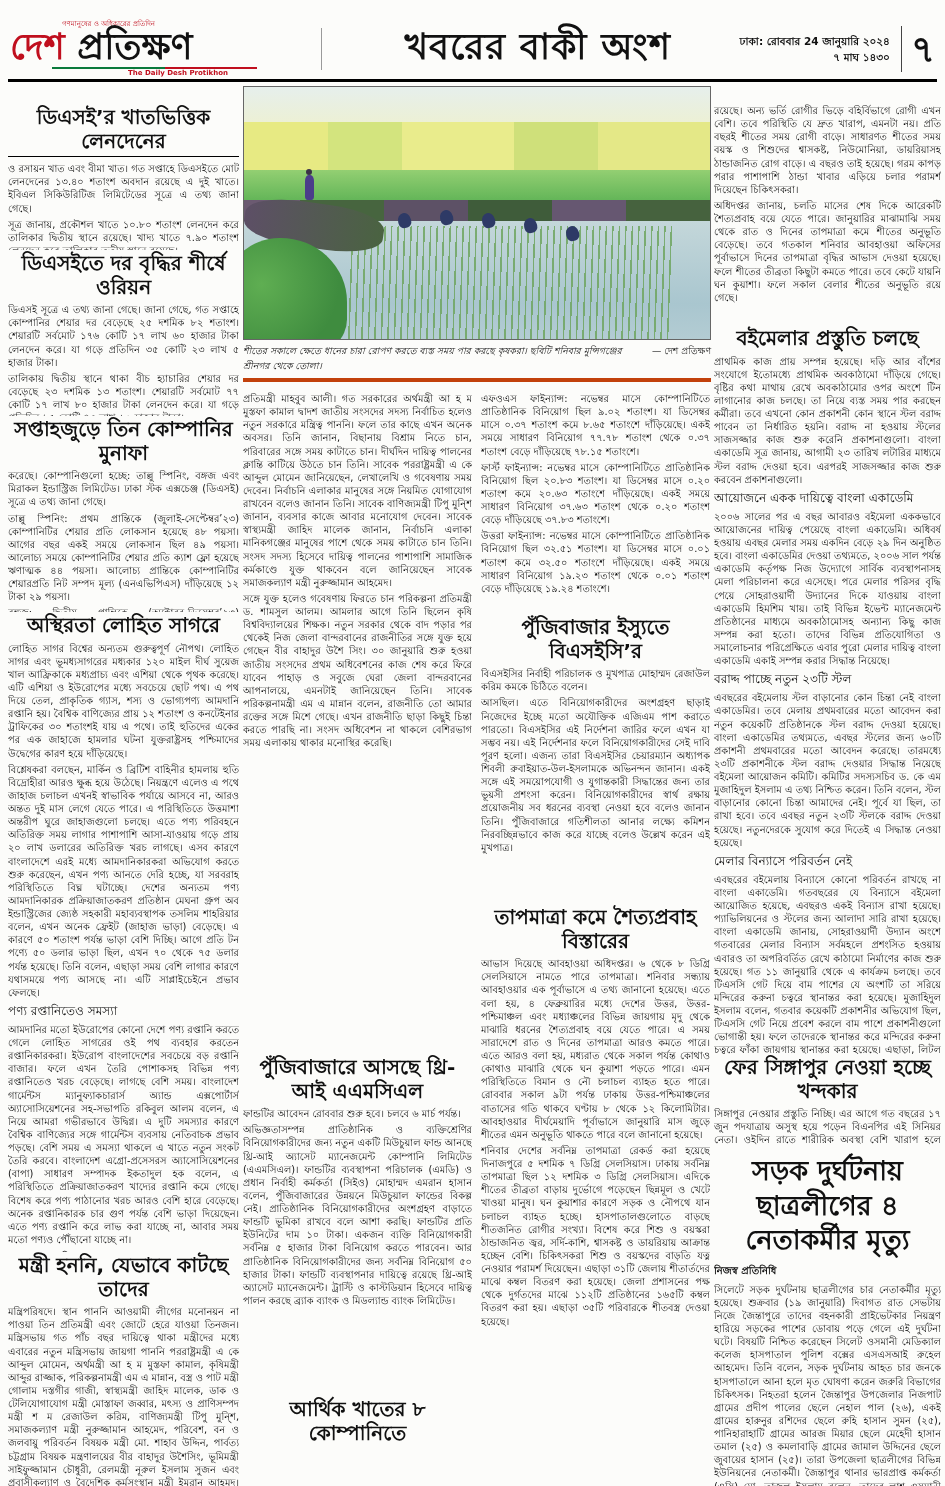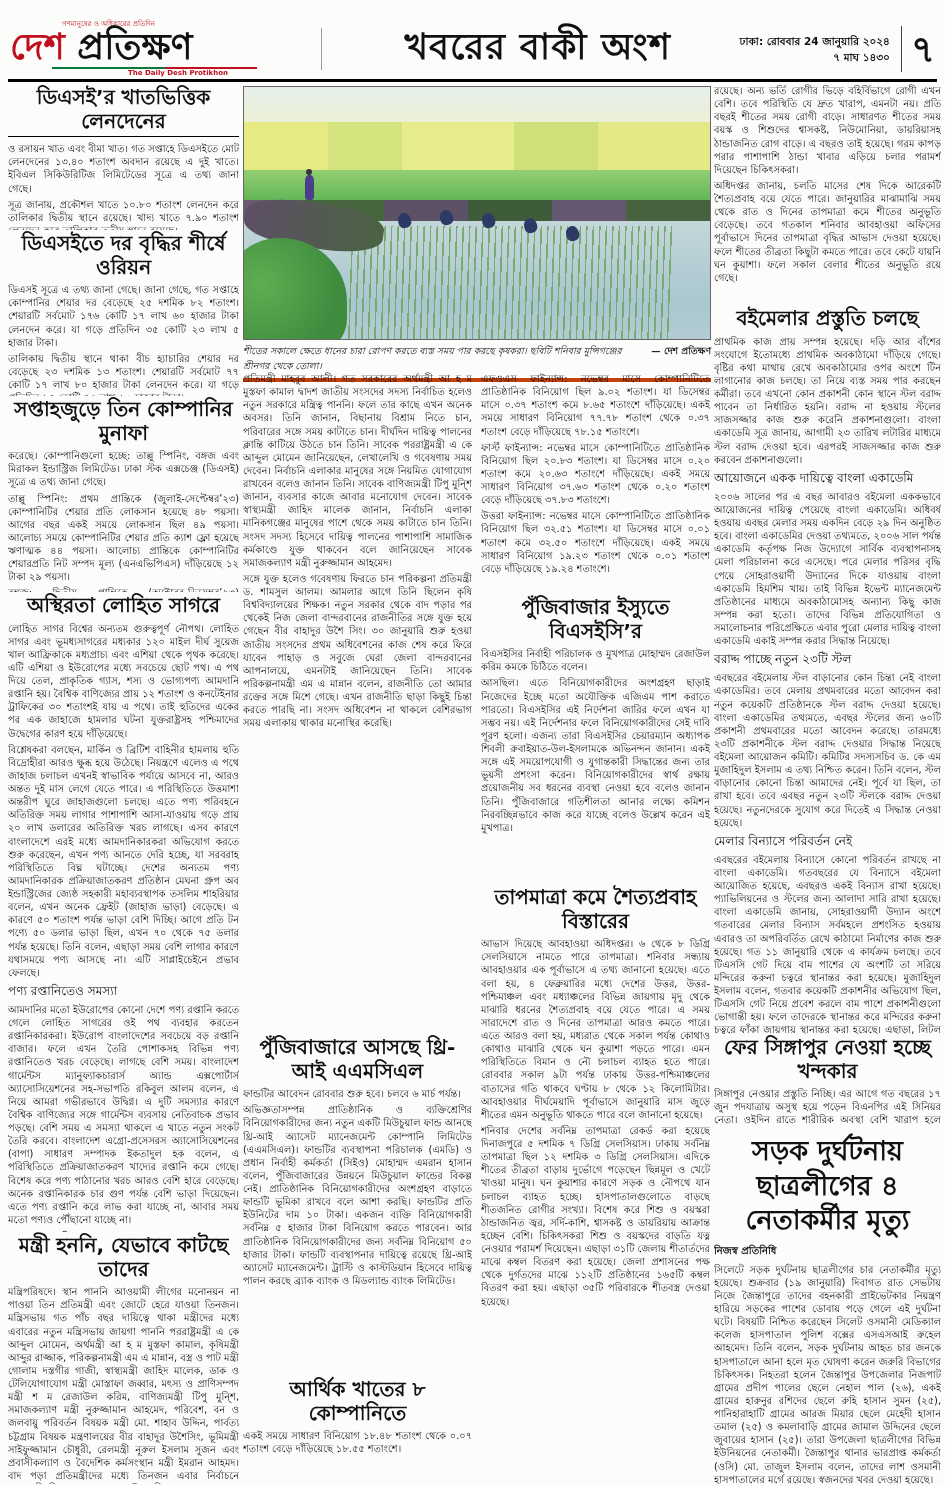--- a/index.html
+++ b/index.html
@@ -40,24 +40,24 @@
   .ph-veg2{position:absolute;left:0;top:46%;width:30%;height:18%;transform:rotate(8deg);
       background:linear-gradient(90deg,#5d4f66,#4a6341);border-radius:40%;}
   .fig{position:absolute;width:13px;height:15px;background:#2e3a66;border-radius:55% 55% 45% 45%;
       transform:rotate(-14deg);}
   .fig.standing{width:9px;height:25px;background:#4b3d8a;border-radius:40% 40% 30% 30%/25% 25% 15% 15%;transform:none;}
   .fig.standing::before{content:"";position:absolute;left:1px;top:-6px;width:6px;height:6px;border-radius:50%;background:#3a3148;}
 
   .caption{position:absolute;left:243px;top:344px;width:468px;display:flex;gap:8px;
            justify-content:space-between;align-items:flex-start;font-size:9.3px;font-style:italic;
            color:#1a1a1a;border-bottom:4px solid #c2410c;padding-bottom:4px;}
-  .caption .credit{font-style:normal;font-weight:bold;white-space:nowrap;}
+  .caption .credit{font-style:normal;font-weight:normal;white-space:nowrap;}
 
   
-  .story{position:absolute;overflow:hidden;}
+  .story{position:absolute;overflow:hidden;margin-top:20px;}
   .headline{font-size:20px;font-weight:bold;text-align:center;line-height:1.18;margin:2px 0 4px;}
   .headline-xl{font-size:27px;line-height:1.28;margin:8px 0 5px;}
   .subhead{font-size:12px;font-weight:normal;margin:3px 0 1px;}
   .byline{font-size:10px;font-weight:bold;margin:1px 0 3px;}
   p.body{font-size:9.8px;line-height:1.34;text-align:justify;margin:0 0 3px;}
   [data-slot="c1s1"] .headline{border-bottom:1.5px solid #000;padding-bottom:3px;margin-bottom:5px;}
 </style>
 </head>
 <body>
 
@@ -135,21 +135,20 @@
       <p class="body">প্রতিমন্ত্রী মাহবুব আলী। গত সরকারের অর্থমন্ত্রী আ হ ম মুস্তফা কামাল দ্বাদশ জাতীয় সংসদের সদস্য নির্বাচিত হলেও নতুন সরকারে মন্ত্রিত্ব পাননি। ফলে তার কাছে এখন অনেক অবসর। তিনি জানান, বিছানায় বিশ্রাম নিতে চান, পরিবারের সঙ্গে সময় কাটাতে চান। দীর্ঘদিন দায়িত্ব পালনের ক্লান্তি কাটিয়ে উঠতে চান তিনি। সাবেক পররাষ্ট্রমন্ত্রী এ কে আব্দুল মোমেন জানিয়েছেন, লেখালেখি ও গবেষণায় সময় দেবেন। নির্বাচনি এলাকার মানুষের সঙ্গে নিয়মিত যোগাযোগ রাখবেন বলেও জানান তিনি। সাবেক বাণিজ্যমন্ত্রী টিপু মুন্শি জানান, ব্যবসার কাজে আবার মনোযোগ দেবেন। সাবেক স্বাস্থ্যমন্ত্রী জাহিদ মালেক জানান, নির্বাচনি এলাকা মানিকগঞ্জের মানুষের পাশে থেকে সময় কাটাতে চান তিনি। সংসদ সদস্য হিসেবে দায়িত্ব পালনের পাশাপাশি সামাজিক কর্মকাণ্ডে যুক্ত থাকবেন বলে জানিয়েছেন সাবেক সমাজকল্যাণ মন্ত্রী নুরুজ্জামান আহমেদ।</p>
       <p class="body">সঙ্গে যুক্ত হলেও গবেষণায় ফিরতে চান পরিকল্পনা প্রতিমন্ত্রী ড. শামসুল আলম। আমলার আগে তিনি ছিলেন কৃষি বিশ্ববিদ্যালয়ের শিক্ষক। নতুন সরকার থেকে বাদ পড়ার পর থেকেই নিজ জেলা বান্দরবানের রাজনীতির সঙ্গে যুক্ত হয়ে গেছেন বীর বাহাদুর উশৈ সিং। ৩০ জানুয়ারি শুরু হওয়া জাতীয় সংসদের প্রথম অধিবেশনের কাজ শেষ করে ফিরে যাবেন পাহাড় ও সবুজে ঘেরা জেলা বান্দরবানের আপনালয়ে, এমনটাই জানিয়েছেন তিনি। সাবেক পরিকল্পনামন্ত্রী এম এ মান্নান বলেন, রাজনীতি তো আমার রক্তের সঙ্গে মিশে গেছে। এখন রাজনীতি ছাড়া কিছুই চিন্তা করতে পারছি না। সংসদ অধিবেশন না থাকলে বেশিরভাগ সময় এলাকায় থাকার মনোস্থির করেছি।</p>
     </div>
   <div class="story" data-slot="c2s2" style="left:243px;top:1034px;width:229px;height:342px;">
       <div class="headline">পুঁজিবাজারে আসছে থ্রি-আই এএমসিএল</div>
       <p class="body">ফান্ডটির আবেদন রোববার শুরু হবে। চলবে ৬ মার্চ পর্যন্ত।</p>
       <p class="body">অভিজ্ঞতাসম্পন্ন প্রাতিষ্ঠানিক ও ব্যক্তিশ্রেণির বিনিয়োগকারীদের জন্য নতুন একটি মিউচুয়াল ফান্ড আনছে থ্রি-আই অ্যাসেট ম্যানেজমেন্ট কোম্পানি লিমিটেড (এএমসিএল)। ফান্ডটির ব্যবস্থাপনা পরিচালক (এমডি) ও প্রধান নির্বাহী কর্মকর্তা (সিইও) মোহাম্মদ এমরান হাসান বলেন, পুঁজিবাজারের উন্নয়নে মিউচুয়াল ফান্ডের বিকল্প নেই। প্রাতিষ্ঠানিক বিনিয়োগকারীদের অংশগ্রহণ বাড়াতে ফান্ডটি ভূমিকা রাখবে বলে আশা করছি। ফান্ডটির প্রতি ইউনিটের দাম ১০ টাকা। একজন ব্যক্তি বিনিয়োগকারী সর্বনিম্ন ৫ হাজার টাকা বিনিয়োগ করতে পারবেন। আর প্রাতিষ্ঠানিক বিনিয়োগকারীদের জন্য সর্বনিম্ন বিনিয়োগ ৫০ হাজার টাকা। ফান্ডটি ব্যবস্থাপনার দায়িত্বে রয়েছে থ্রি-আই অ্যাসেট ম্যানেজমেন্ট। ট্রাস্টি ও কাস্টডিয়ান হিসেবে দায়িত্ব পালন করছে ব্র্যাক ব্যাংক ও মিডল্যান্ড ব্যাংক লিমিটেড।</p>
     </div>
   <div class="story" data-slot="c2s3" style="left:243px;top:1376px;width:229px;height:106px;">
       <div class="headline">আর্থিক খাতের ৮ কোম্পানিতে</div>
-      <p class="body">একই সময়ে সাধারণ বিনিয়োগ ১৮.৪৮ শতাংশ থেকে ০.০৭ শতাংশ বেড়ে দাঁড়িয়েছে ১৮.৫৫ শতাংশে।</p>
     </div>
 
   <div class="story" data-slot="c3s1" style="left:481px;top:372px;width:229px;height:222px;">
       <p class="body">এফওএস ফাইন্যান্স: নভেম্বর মাসে কোম্পানিটিতে প্রাতিষ্ঠানিক বিনিয়োগ ছিল ৯.০২ শতাংশ। যা ডিসেম্বর মাসে ০.৩৭ শতাংশ কমে ৮.৬৫ শতাংশে দাঁড়িয়েছে। একই সময়ে সাধারণ বিনিয়োগ ৭৭.৭৮ শতাংশ থেকে ০.৩৭ শতাংশ বেড়ে দাঁড়িয়েছে ৭৮.১৫ শতাংশে।</p>
       <p class="body">ফার্স্ট ফাইন্যান্স: নভেম্বর মাসে কোম্পানিটিতে প্রাতিষ্ঠানিক বিনিয়োগ ছিল ২০.৮৩ শতাংশ। যা ডিসেম্বর মাসে ০.২০ শতাংশ কমে ২০.৬৩ শতাংশে দাঁড়িয়েছে। একই সময়ে সাধারণ বিনিয়োগ ৩৭.৬৩ শতাংশ থেকে ০.২০ শতাংশ বেড়ে দাঁড়িয়েছে ৩৭.৮৩ শতাংশে।</p>
       <p class="body">উত্তরা ফাইন্যান্স: নভেম্বর মাসে কোম্পানিটিতে প্রাতিষ্ঠানিক বিনিয়োগ ছিল ৩২.৫১ শতাংশ। যা ডিসেম্বর মাসে ০.০১ শতাংশ কমে ৩২.৫০ শতাংশে দাঁড়িয়েছে। একই সময়ে সাধারণ বিনিয়োগ ১৯.২৩ শতাংশ থেকে ০.০১ শতাংশ বেড়ে দাঁড়িয়েছে ১৯.২৪ শতাংশে।</p>
     </div>
   <div class="story" data-slot="c3s2" style="left:481px;top:594px;width:229px;height:290px;">
       <div class="headline">পুঁজিবাজার ইস্যুতে বিএসইসি’র</div>
       <p class="body">বিএসইসির নির্বাহী পরিচালক ও মুখপাত্র মোহাম্মদ রেজাউল করিম কমকে চিঠিতে বলেন।</p>

